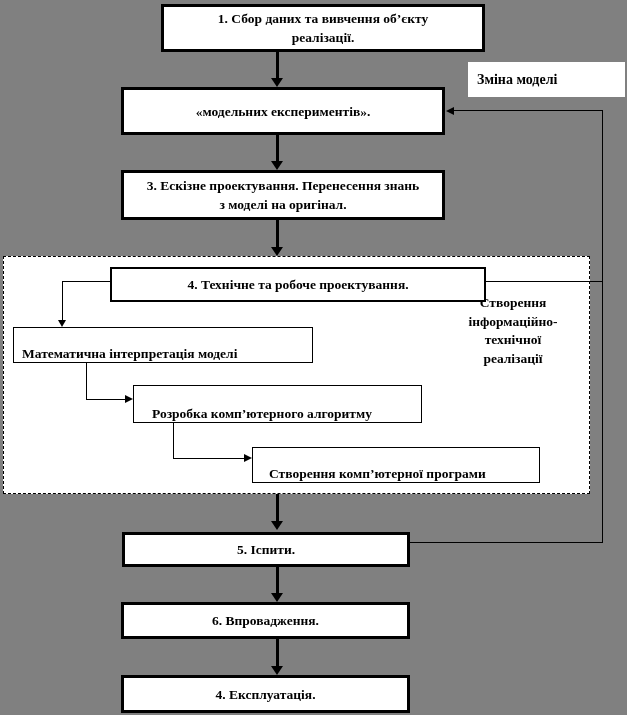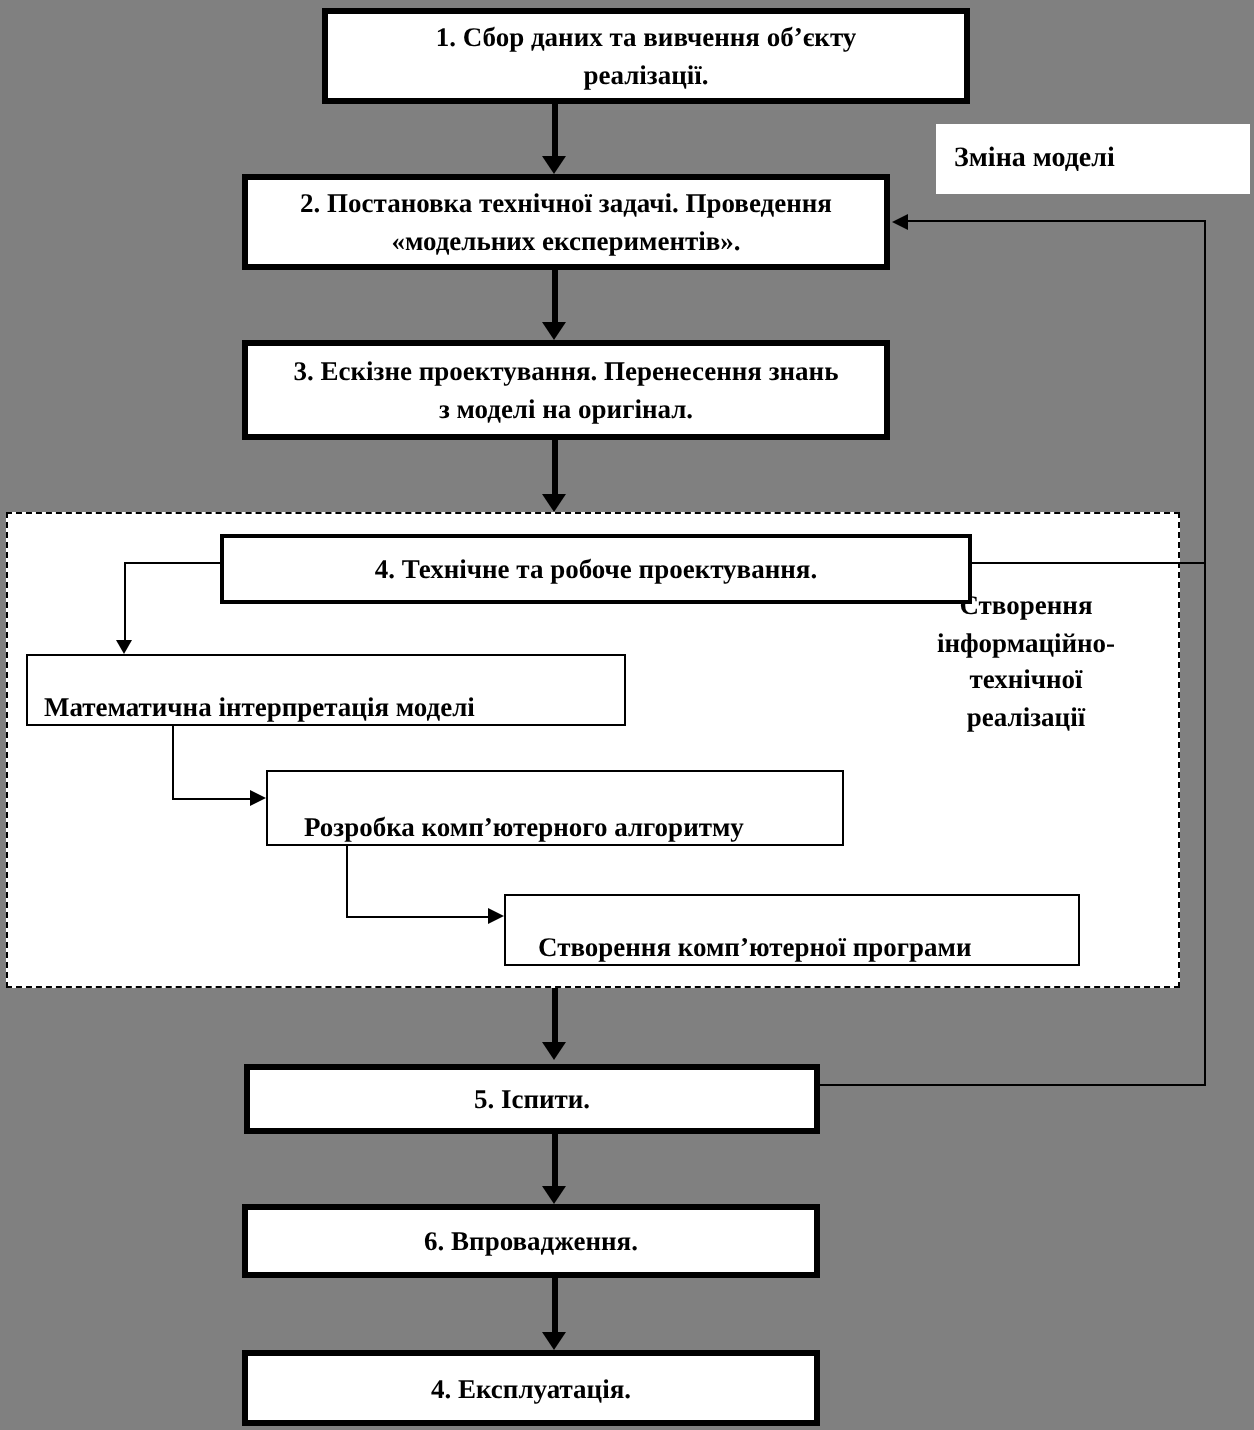--- a/index.html
+++ b/index.html
@@ -112,21 +112,20 @@
 
   <div class="shaft" style="left:276px;top:639px;height:28px;"></div>
   <div class="bighead" style="left:271px;top:666px;"></div>
 
   <div class="box" style="left:121px;top:4px;width:324px;height:48px;margin-left:40px;">
     <span class="line">1. Сбор даних та вивчення об’єкту</span>
     <span class="line">реалізації.</span>
   </div>
 
   <div class="box" style="left:121px;top:87px;width:324px;height:48px;">
-    <span class="line">2. Постановка технічної задачі. Проведення</span>
     <span class="line">«модельних експериментів».</span>
   </div>
 
   <div class="box" style="left:121px;top:170px;width:324px;height:50px;">
     <span class="line">3. Ескізне проектування. Перенесення знань</span>
     <span class="line">з моделі на оригінал.</span>
   </div>
 
   <div class="box box4" style="left:110px;top:267px;width:376px;height:35px;">
     <span class="line">4. Технічне  та робоче проектування.</span>

